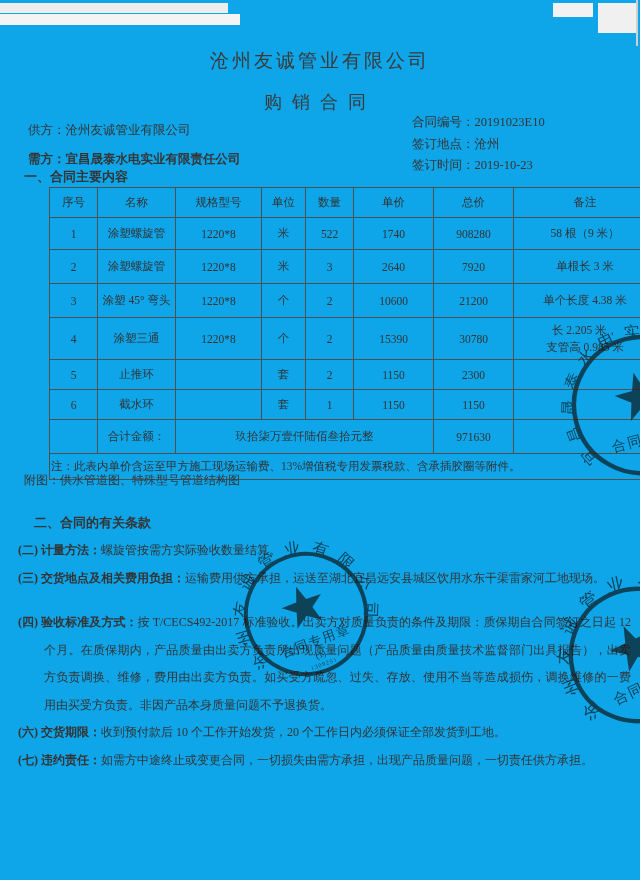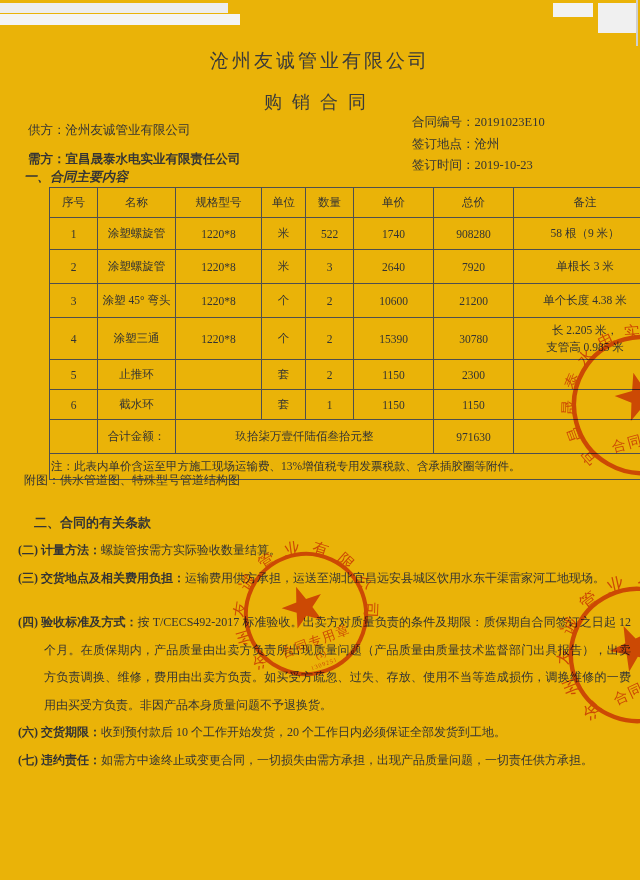--- a/index.html
+++ b/index.html
@@ -1,40 +1,40 @@
 <!DOCTYPE html>
 <html><head>
 <meta charset="utf-8">
 <style>
   * { margin:0; padding:0; box-sizing:border-box; }
   html,body { width:640px; height:880px; }
   body { font-family:"Liberation Serif","DejaVu Serif",serif; background:#e9e9e9; }
   .page {
     position:relative; width:640px; height:880px; overflow:hidden;
-    background:#eab308; color:#353535;
+    background:#0ea5e9; color:#353535;
   }
   
   .artifact { position:absolute; pointer-events:none; }
   .a1 { left:0; top:3px;  width:228px; height:10px; background:#ededed; }
   .a2 { left:0; top:14px; width:240px; height:11px; background:#f4f4f4; }
   .a3 { left:553px; top:3px; width:40px; height:14px; background:#f2f2f2; }
   .a4 { left:598px; top:3px; width:38px; height:30px; background:#f0f0f0; }
   .a5 { left:636px; top:0;  width:2px;  height:46px; background:#cfcfcf; }
 
   .title1 { position:absolute; top:48px; left:0; width:100%; text-align:center;
             font-size:19px; letter-spacing:3px; color:#3a3a3a; }
   .title2 { position:absolute; top:90px; left:0; width:100%; text-align:center;
             font-size:18px; letter-spacing:10px; color:#3a3a3a; }
 
   .line { position:absolute; font-size:12.5px; white-space:nowrap; }
   .supplier { left:28px; top:122px; }
   .buyer    { left:28px; top:151px; font-weight:bold; }
   .meta     { position:absolute; left:412px; top:112px; font-size:12.5px; line-height:21.5px; }
   .sec-title{ position:absolute; left:24px; font-size:13px; font-weight:bold; white-space:nowrap; }
-  .sec1 { top:168px;font-style:italic; }
+  .sec1 { top:168px; }
   .sec2 { top:514px;margin-left:10px; }
   .attachment { position:absolute; left:24px; top:472px; font-size:12px; white-space:nowrap; }
 
   table.items {
     position:absolute; left:20px; top:187px; width:607px;
     border-collapse:collapse; table-layout:fixed;
     font-size:11.5px; color:#333;margin-left:29px;
   }
   table.items th, table.items td {
     border:1px solid #4f4f4f; text-align:center; vertical-align:middle;

